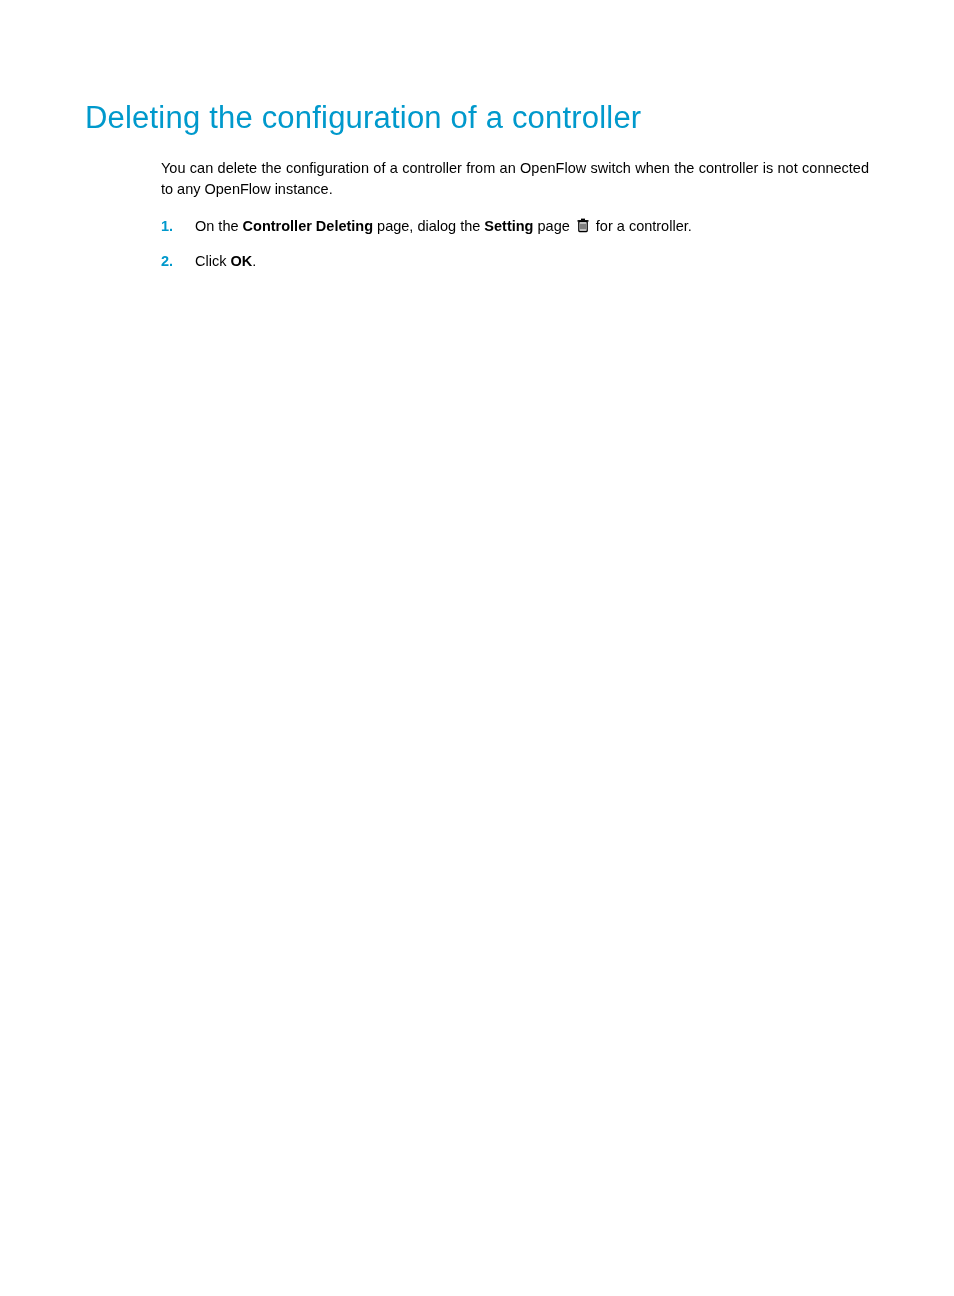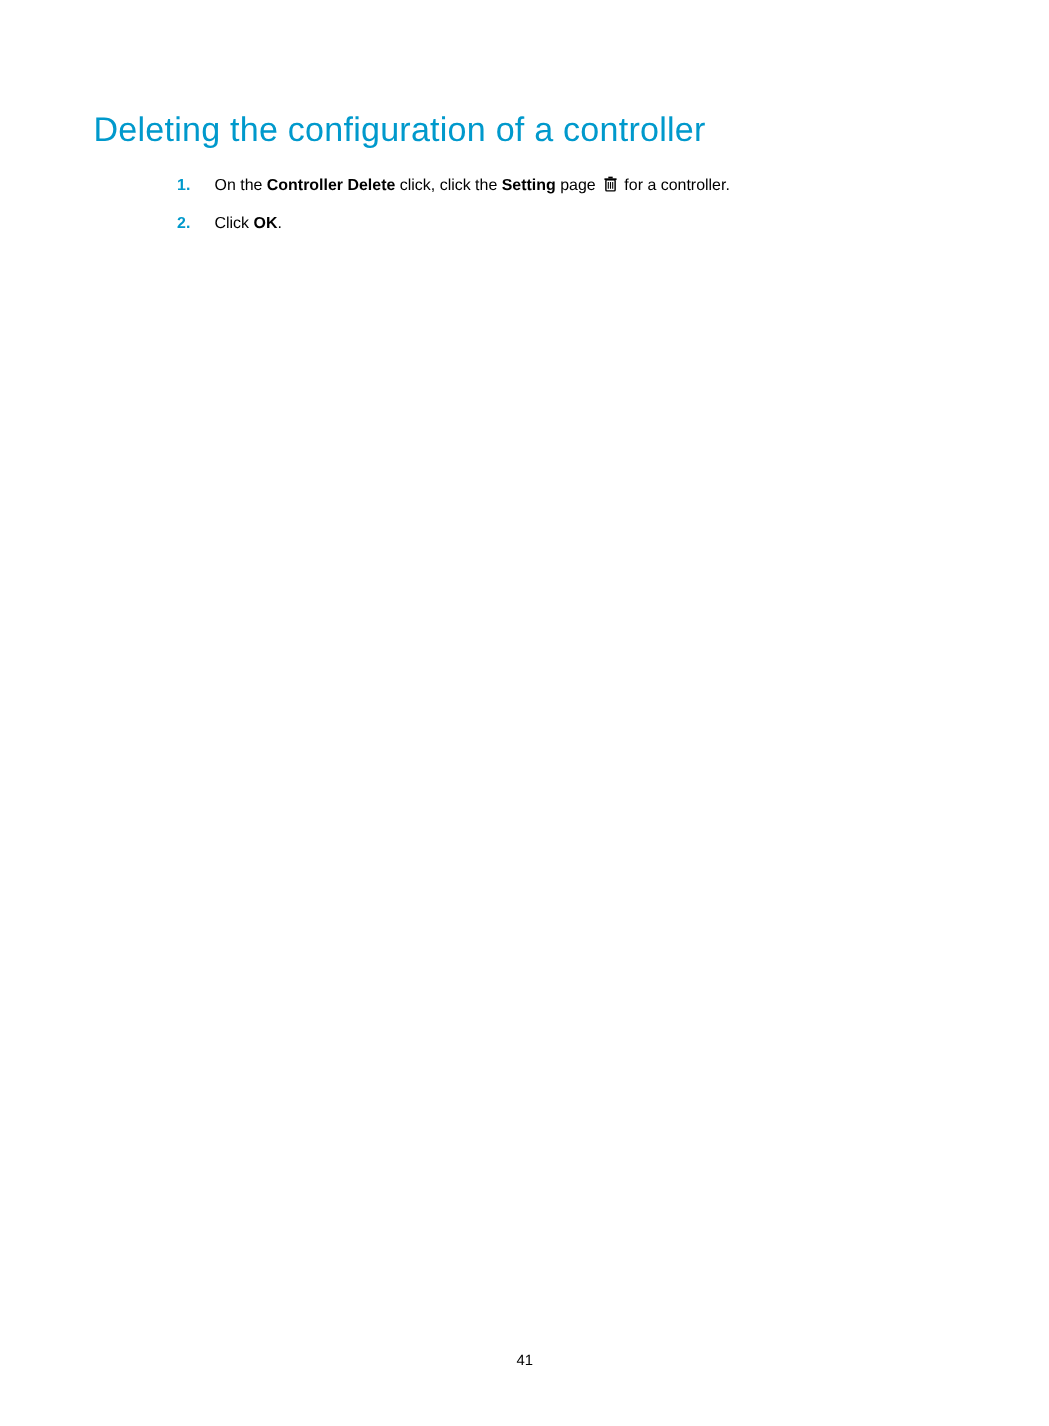--- a/index.html
+++ b/index.html
@@ -82,27 +82,28 @@
 </style>
 </head>
 <body>
 
 <div class="page">
 
   <h1 class="section-title">Deleting the configuration of a controller</h1>
 
   <div class="body-indent">
 
+    <p class="intro">You can delete the configuration of a controller from an OpenFlow switch when the controller is not connected to any OpenFlow instance.</p>
 
     <ol class="steps">
 
       <li>
         <span class="num">1.</span>
         <span class="step-line">
-          <span>On the </span><strong class="b">Controller Delete</strong><span> click, click the </span><strong class="b">Setting</strong><span> page </span>
+          <span>On the </span><strong class="b">Controller Deleting</strong><span> page, dialog the </span><strong class="b">Setting</strong><span> page </span>
           <span class="trash-icon">
             <svg width="14" height="15" viewBox="0 0 14 15" aria-hidden="true">
               <rect x="2.8" y="3.5" width="8.4" height="10" rx="0.8" fill="none" stroke="#000" stroke-width="1.3"></rect>
               <line x1="5" y1="5.5" x2="5" y2="11.5" stroke="#000" stroke-width="1"></line>
               <line x1="7" y1="5.5" x2="7" y2="11.5" stroke="#000" stroke-width="1"></line>
               <line x1="9" y1="5.5" x2="9" y2="11.5" stroke="#000" stroke-width="1"></line>
               <rect x="1.5" y="2.1" width="11" height="1.6" fill="#000"></rect>
               <rect x="5" y="0.6" width="4" height="1.6" fill="#000"></rect>
             </svg>
           </span>
@@ -114,15 +115,14 @@
         <span class="num">2.</span>
         <span class="step-line">
           <span>Click </span><strong class="b">OK</strong><span>.</span>
         </span>
       </li>
 
     </ol>
 
   </div>
 
-  <div class="page-number">41</div>
 
 </div>
 
 </body></html>

